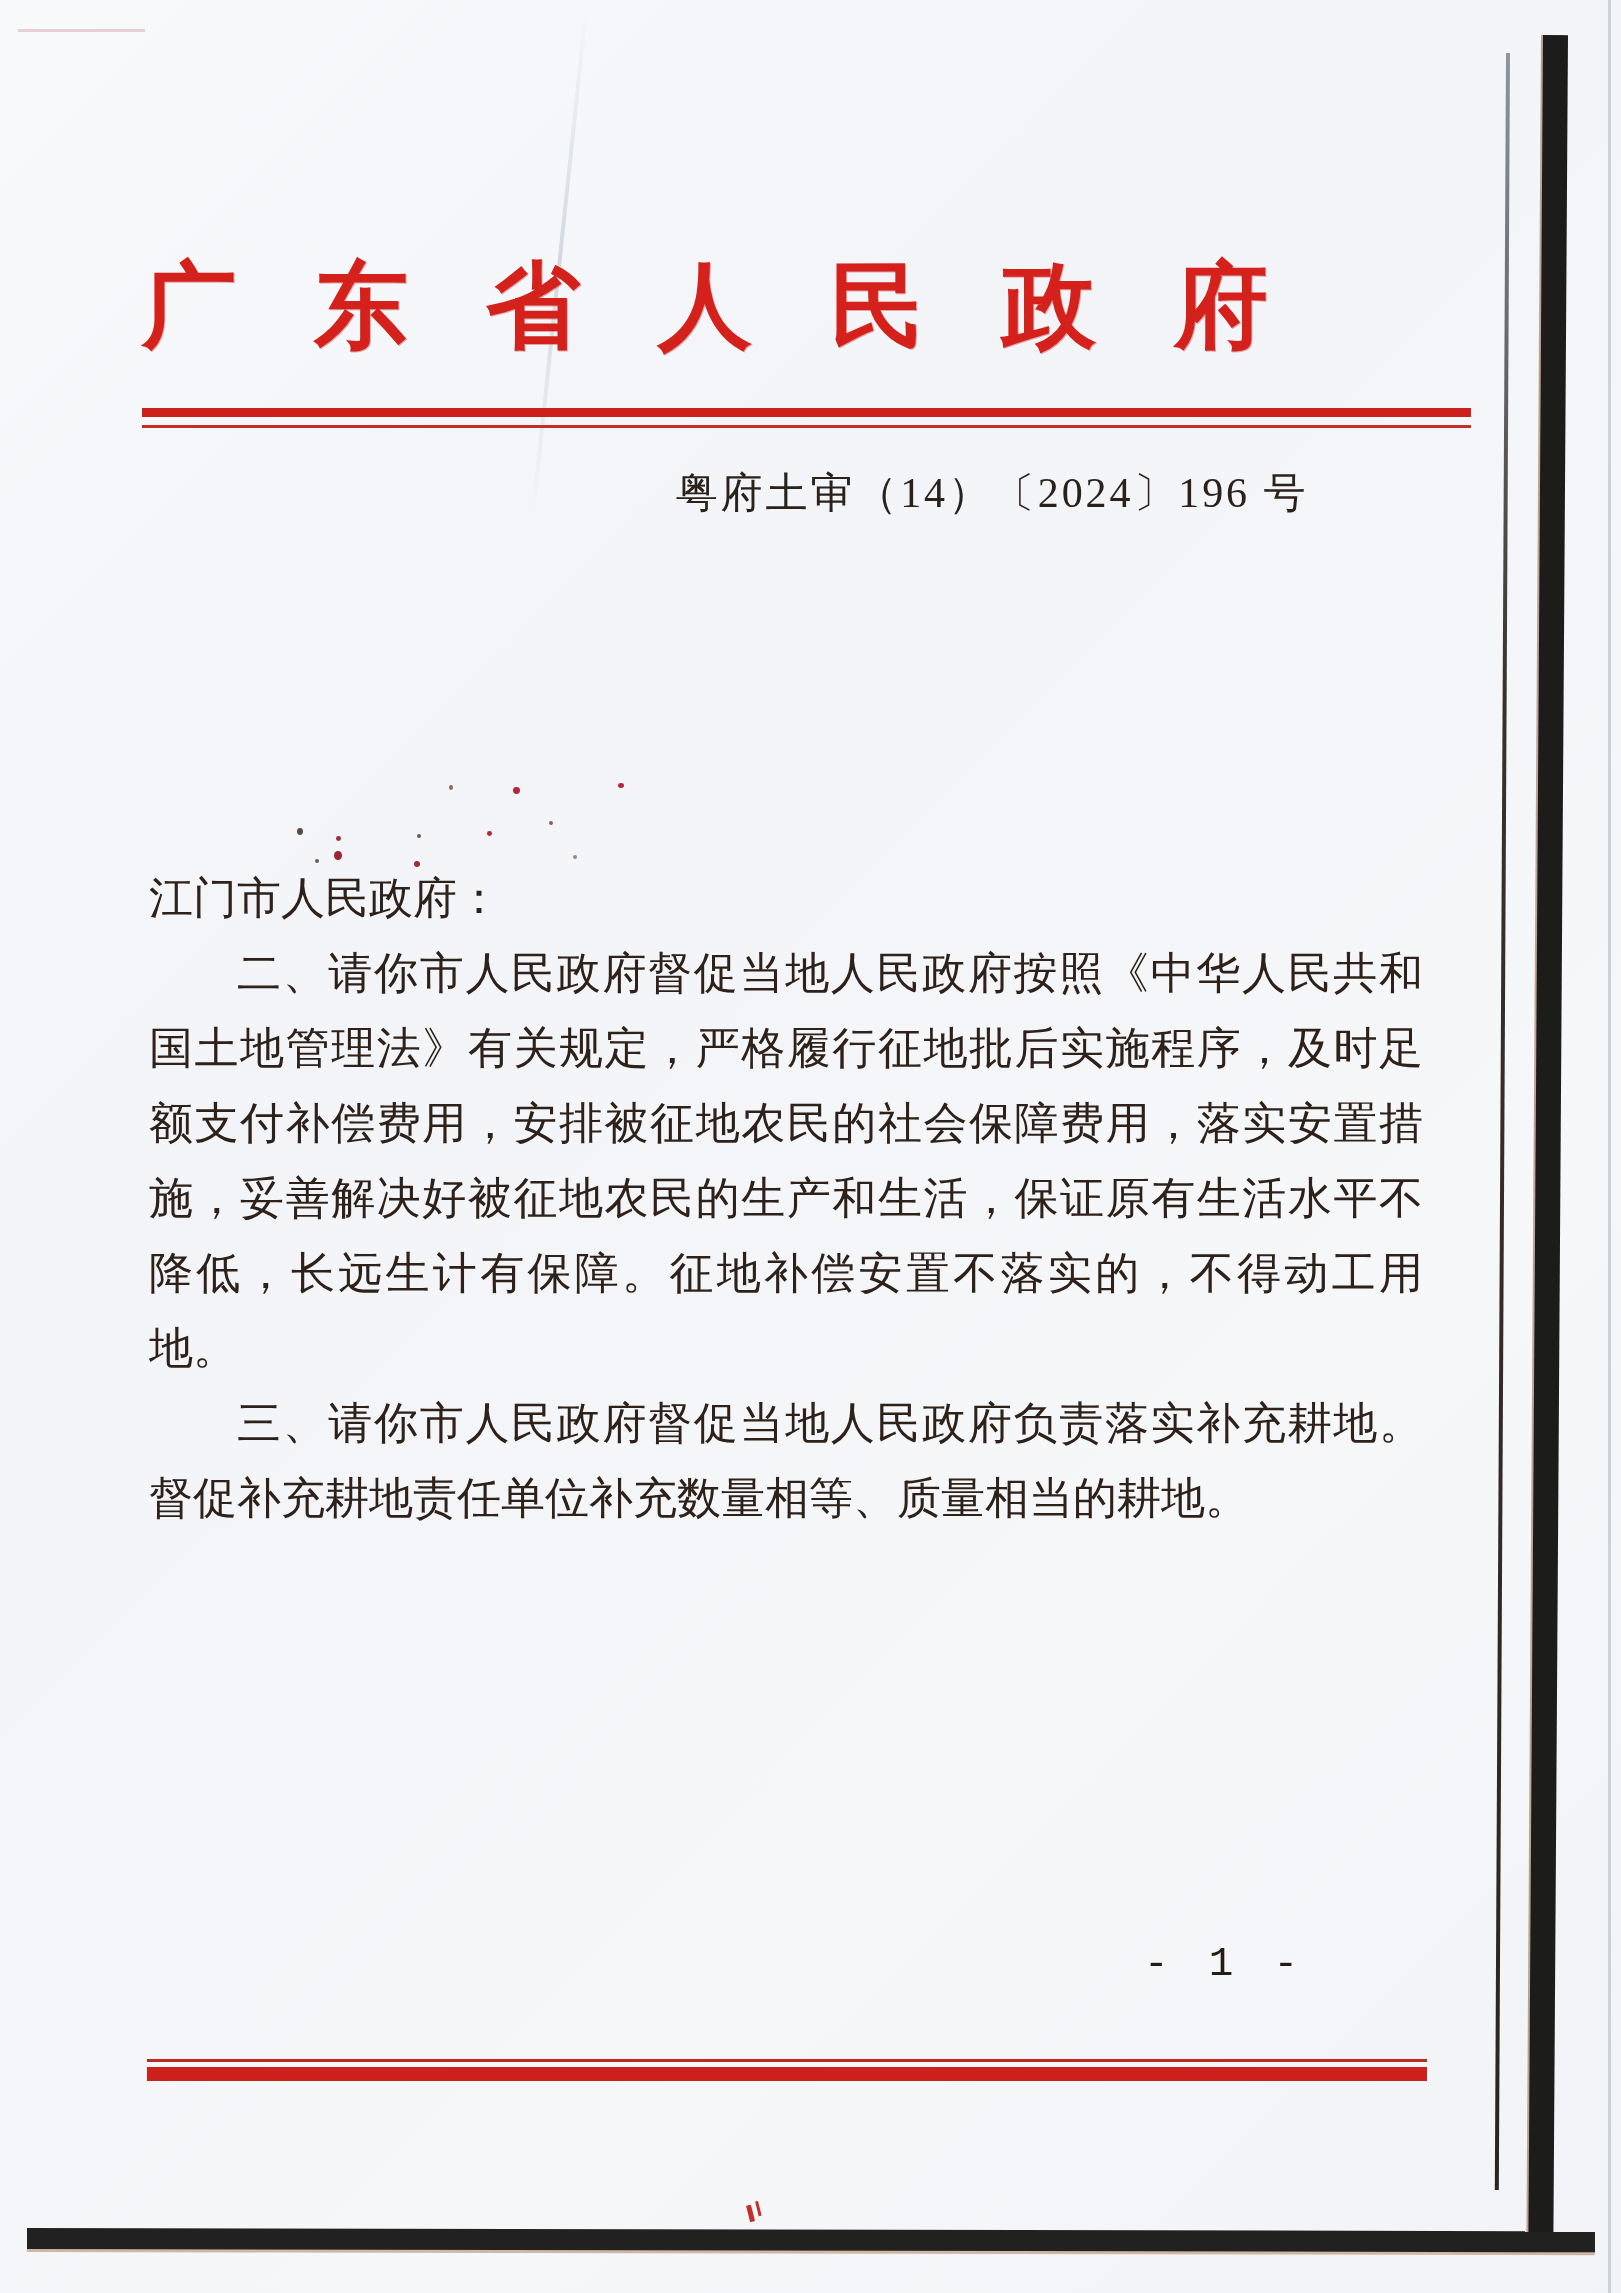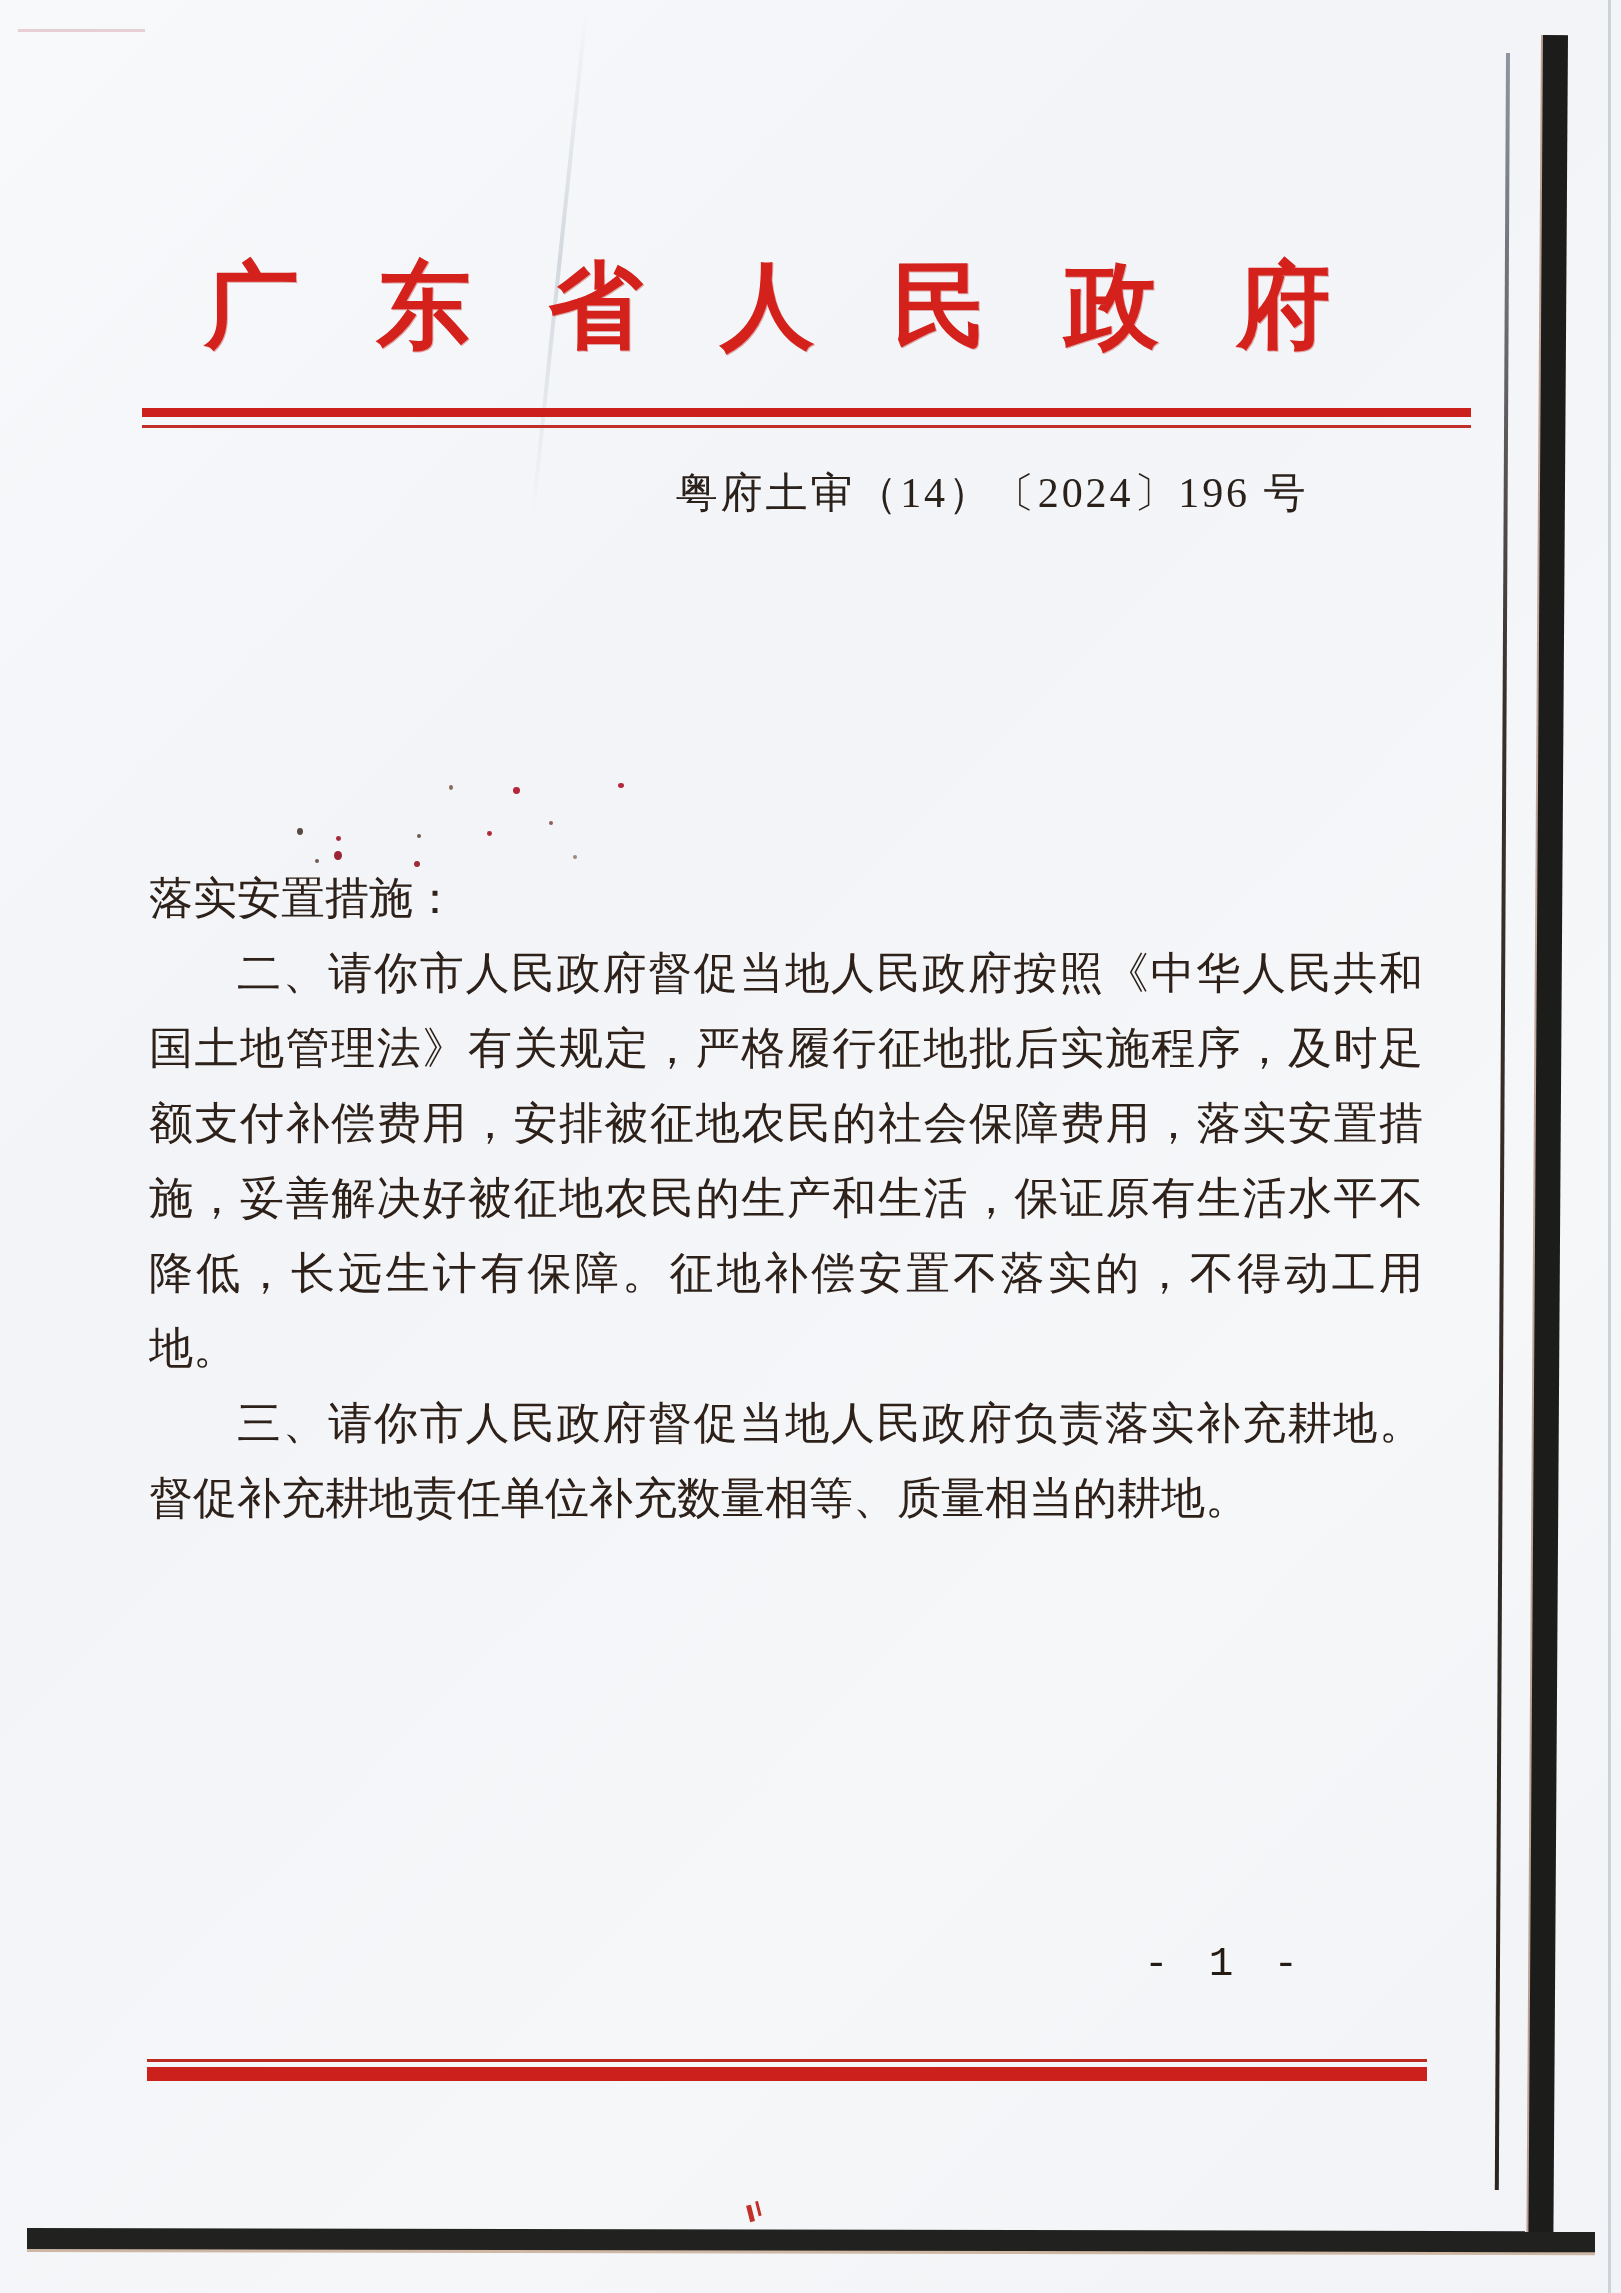--- a/index.html
+++ b/index.html
@@ -15,21 +15,21 @@
     background: linear-gradient(135deg, #f7f9fb 0%, #f2f4f7 35%, #f5f7f9 70%, #f1f3f6 100%);
     font-family: "Liberation Serif", "DejaVu Serif", serif;
   }
 
   
   .org-name {
     position: absolute;
     top: 243px;
     left: 142px;
     width: 1329px;
-    text-align: center;
+    text-align: left;
     font-size: 94px;
     font-weight: bold;
     letter-spacing: 78px;
     color: #d5211c;
     white-space: nowrap;
     text-shadow: 1px 1px 0 rgba(180,30,25,0.35);
   }
   .rule { position: absolute; left: 142px; width: 1329px; background: #cb201c; }
   .rule-top-thick { top: 408px; height: 8.8px; }
   .rule-top-thin  { top: 425px; height: 2.9px; background: #c03028; }
@@ -180,21 +180,21 @@
   <div class="speck s5"></div>
   <div class="speck s6"></div>
   <div class="speck s7"></div>
   <div class="speck s8"></div>
   <div class="speck s9"></div>
   <div class="speck s10"></div>
   <div class="speck s11"></div>
   <div class="speck s12"></div>
 
   <div class="body-text">
-    <p class="salutation">落实安置措施：</p>
+    <p class="salutation">江门市人民政府：</p>
     <p class="para">二、请你市人民政府督促当地人民政府按照《中华人民共和国土地管理法》有关规定，严格履行征地批后实施程序，及时足额支付补偿费用，安排被征地农民的社会保障费用，落实安置措施，妥善解决好被征地农民的生产和生活，保证原有生活水平不降低，长远生计有保障。征地补偿安置不落实的，不得动工用地。</p>
     <p class="para">三、请你市人民政府督促当地人民政府负责落实补充耕地。督促补充耕地责任单位补充数量相等、质量相当的耕地。</p>
   </div>
 
   <div class="page-number">- 1 -</div>
 
   <div class="rule rule-bottom-thin"></div>
   <div class="rule rule-bottom-thick"></div>
 
   <div class="scan-line-vertical"></div>

